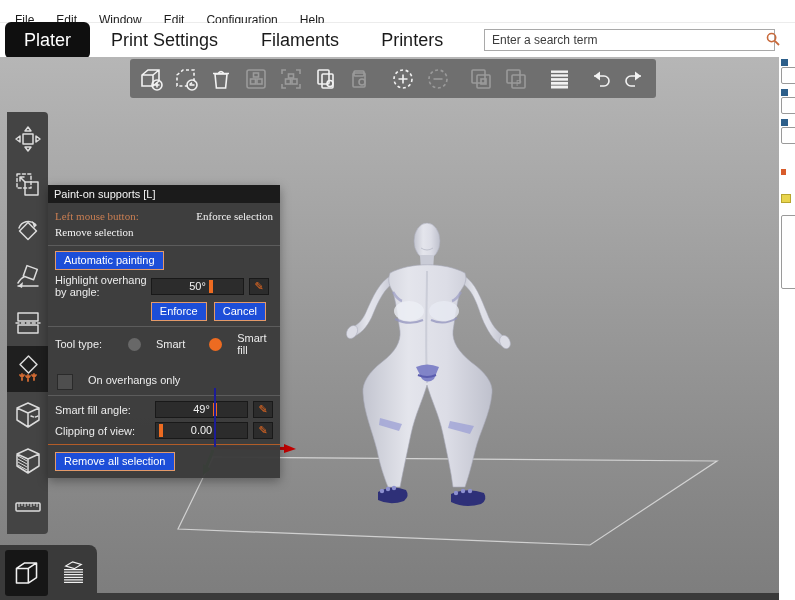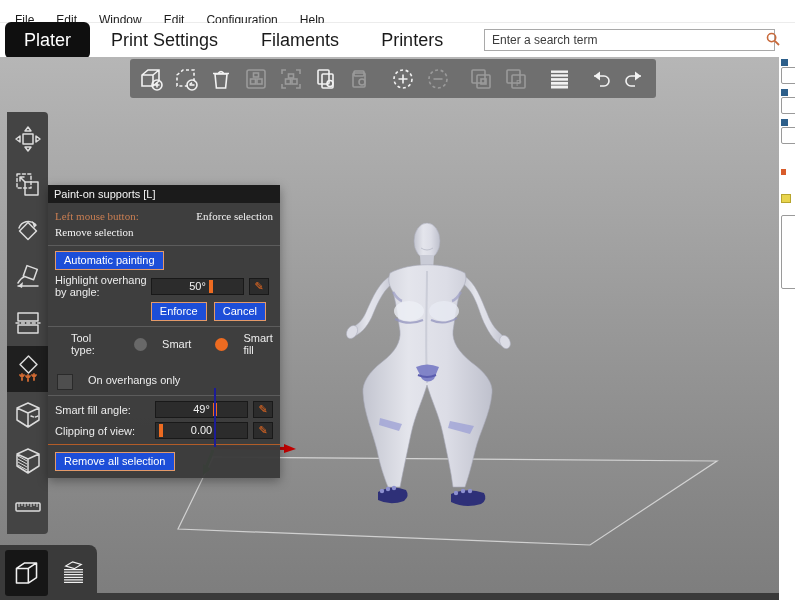--- a/index.html
+++ b/index.html
@@ -99,21 +99,21 @@
     border:1px solid #191919;box-sizing:border-box;flex:none;
     text-align:center;line-height:15px;color:#f2f2f2;cursor:pointer;
   }
   .handle{position:absolute;top:1px;width:4px;height:13px;background:#ED6B21;}
   .editbtn{
     width:20px;height:17px;margin-left:5px;flex:none;background:#2c2c2c;
     border:1px solid #191919;color:#ED6B21;font-size:11px;line-height:15px;
     text-align:center;cursor:pointer;padding:0;
   }
   .ec-row{display:flex;justify-content:flex-end;gap:7px;margin:3px 7px 2px 0;}
-  .tt-row{display:flex;align-items:center;margin:3px 0 2px 16px;gap:8px;}
+  .tt-row{display:flex;align-items:center;margin:3px 0 2px 0;gap:8px;}
   .tt-row .ttl{width:68px;}
   .radio{width:13px;height:13px;border-radius:50%;background:#686868;margin:0 7px 0 8px;flex:none;cursor:pointer;}
   .radio.sel{background:#ED6B21;}
   .cb-row{display:flex;align-items:flex-start;margin:18px 0 3px 2px;}
   .checkbox{width:14px;height:14px;background:#4e4e4e;border:1px solid #2a2a2a;flex:none;cursor:pointer;}
   .cb-row .cbl{margin-left:15px;}
   .remove-btn{margin-top:3px;}
   
   .rsliver{position:absolute;left:779px;top:57px;width:16px;height:543px;background:#ffffff;overflow:hidden;}
   .rs-box{position:absolute;left:2px;width:20px;border:1px solid #9a9a9a;background:#fff;border-radius:2px;}

